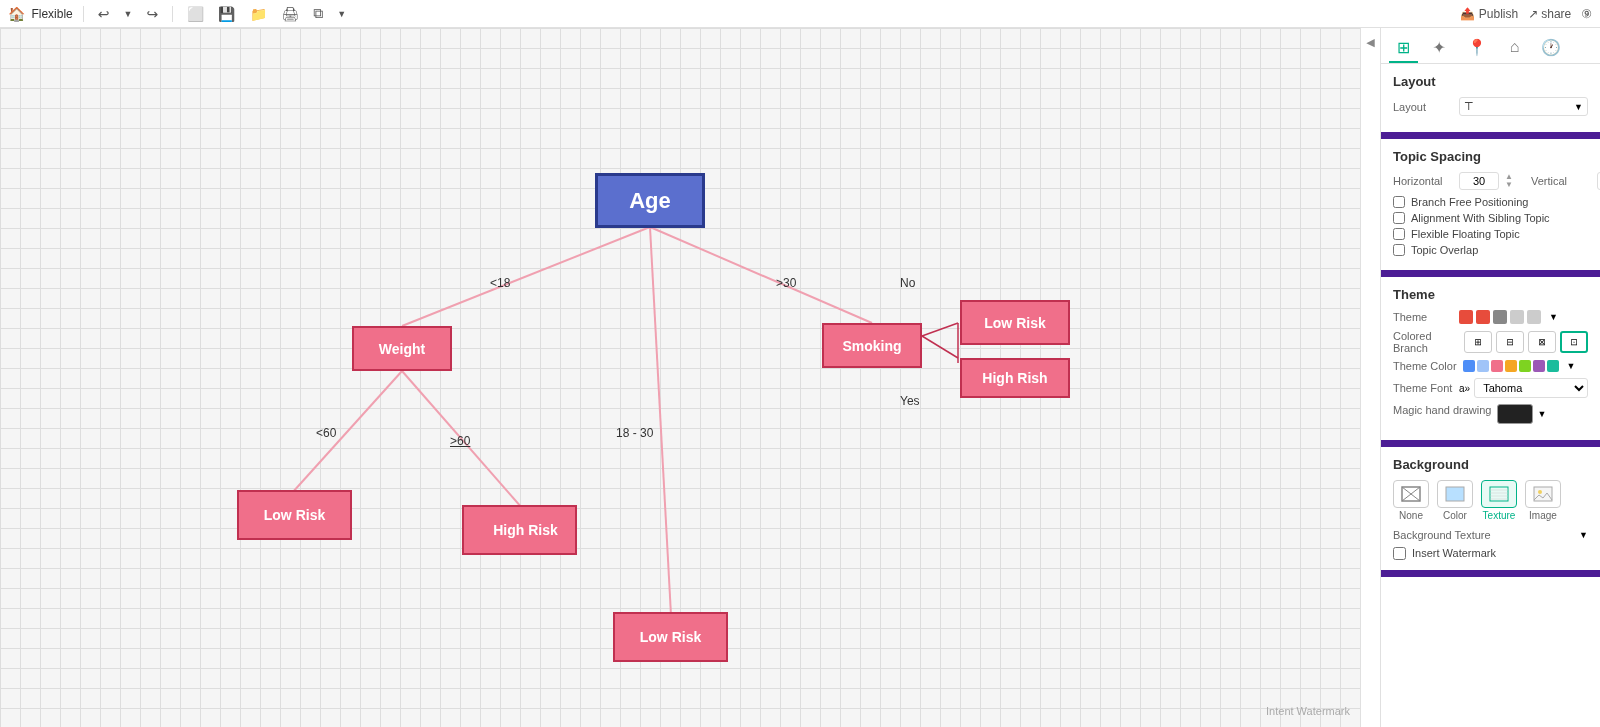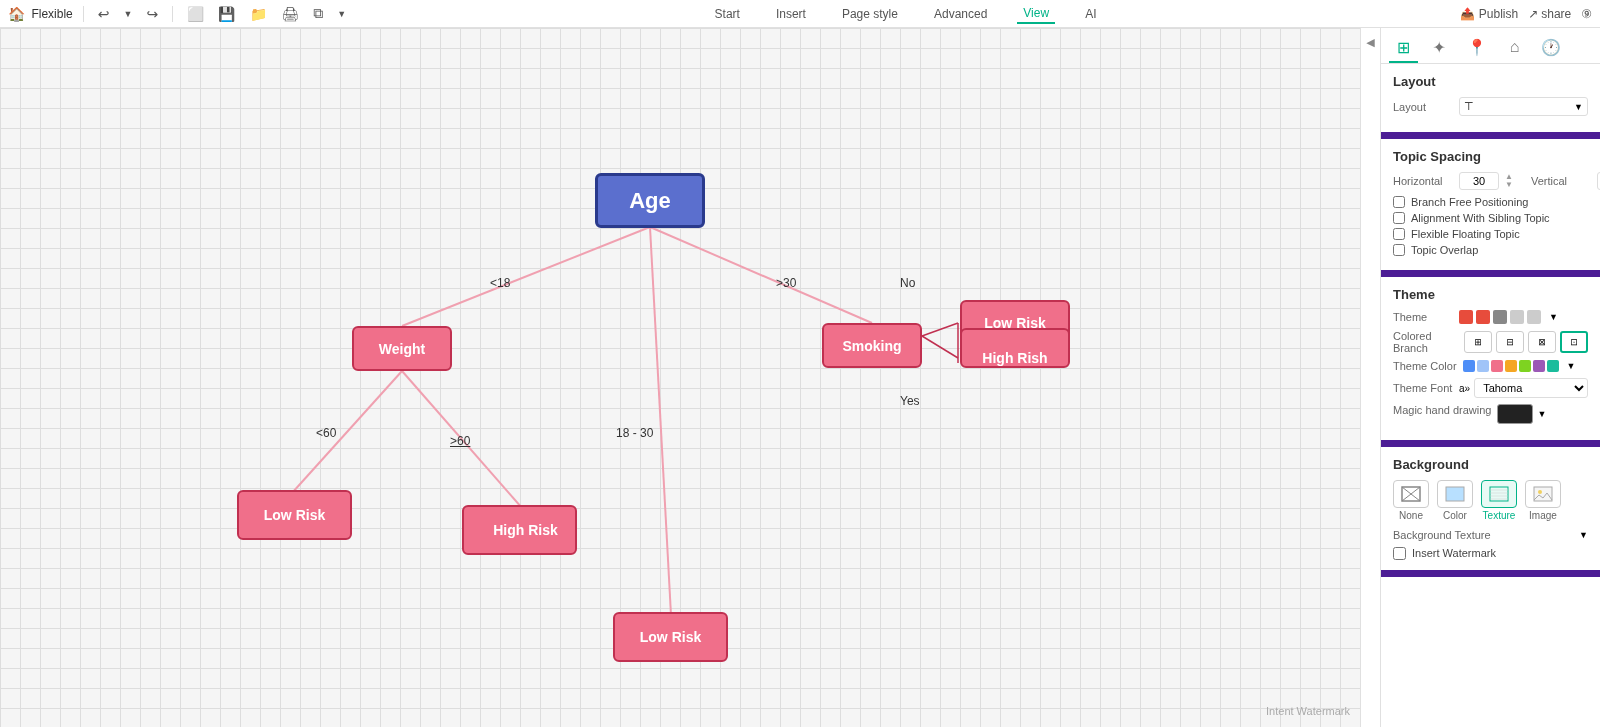--- a/index.html
+++ b/index.html
@@ -232,21 +232,21 @@
     .watermark-row {
       display: flex;
       align-items: flex-start;
       gap: 6px;
       margin-top: 4px;
     }
 
     
     .node {
       position: absolute;
-      border-radius: 6px;
+      border-radius: 0;
       display: flex;
       align-items: center;
       justify-content: center;
       font-weight: bold;
       font-size: 14px;
       text-align: center;
     }
     .node-age {
       background: #5b6fce;
       color: white;
@@ -353,28 +353,20 @@
     <button class="toolbar-icon-btn">↩</button>
     <button class="toolbar-icon-btn" style="font-size:9px;">▼</button>
     <button class="toolbar-icon-btn">↪</button>
     <div class="toolbar-separator"></div>
     <button class="toolbar-icon-btn">⬜</button>
     <button class="toolbar-icon-btn">💾</button>
     <button class="toolbar-icon-btn">📁</button>
     <button class="toolbar-icon-btn">🖨</button>
     <button class="toolbar-icon-btn">⧉</button>
     <button class="toolbar-icon-btn" style="font-size:9px;">▼</button>
-  </div>
-  <div class="toolbar-center">
-    <span class="toolbar-menu-item">Start</span>
-    <span class="toolbar-menu-item">Insert</span>
-    <span class="toolbar-menu-item">Page style</span>
-    <span class="toolbar-menu-item">Advanced</span>
-    <span class="toolbar-menu-item active">View</span>
-    <span class="toolbar-menu-item">AI</span>
   </div>
   <div class="toolbar-right">
     <button class="publish-btn">
       <span>📤</span>
       <span>Publish</span>
     </button>
     <button class="share-btn">
       <span>↗</span>
       <span>share</span>
     </button>
@@ -422,21 +414,21 @@
     </div>
 
     <div class="node node-smoking" style="left:822px;top:295px;">
       <span>Smoking</span>
     </div>
 
     <div class="node node-low-risk-1" style="left:960px;top:272px;">
       <span>Low Risk</span>
     </div>
 
-    <div class="node node-high-risk-smoke" style="left:960px;top:300px;align-items:flex-end;">
+    <div class="node node-high-risk-smoke" style="left:960px;top:330px;">
       <span>High Rish</span>
     </div>
 
     <div class="node node-low-risk-3" style="left:237px;top:462px;">
       <span>Low Risk</span>
     </div>
 
     <div class="node node-high-risk-weight" style="left:462px;top:477px;padding-left:12px;">
       <span>High Risk</span>
     </div>

